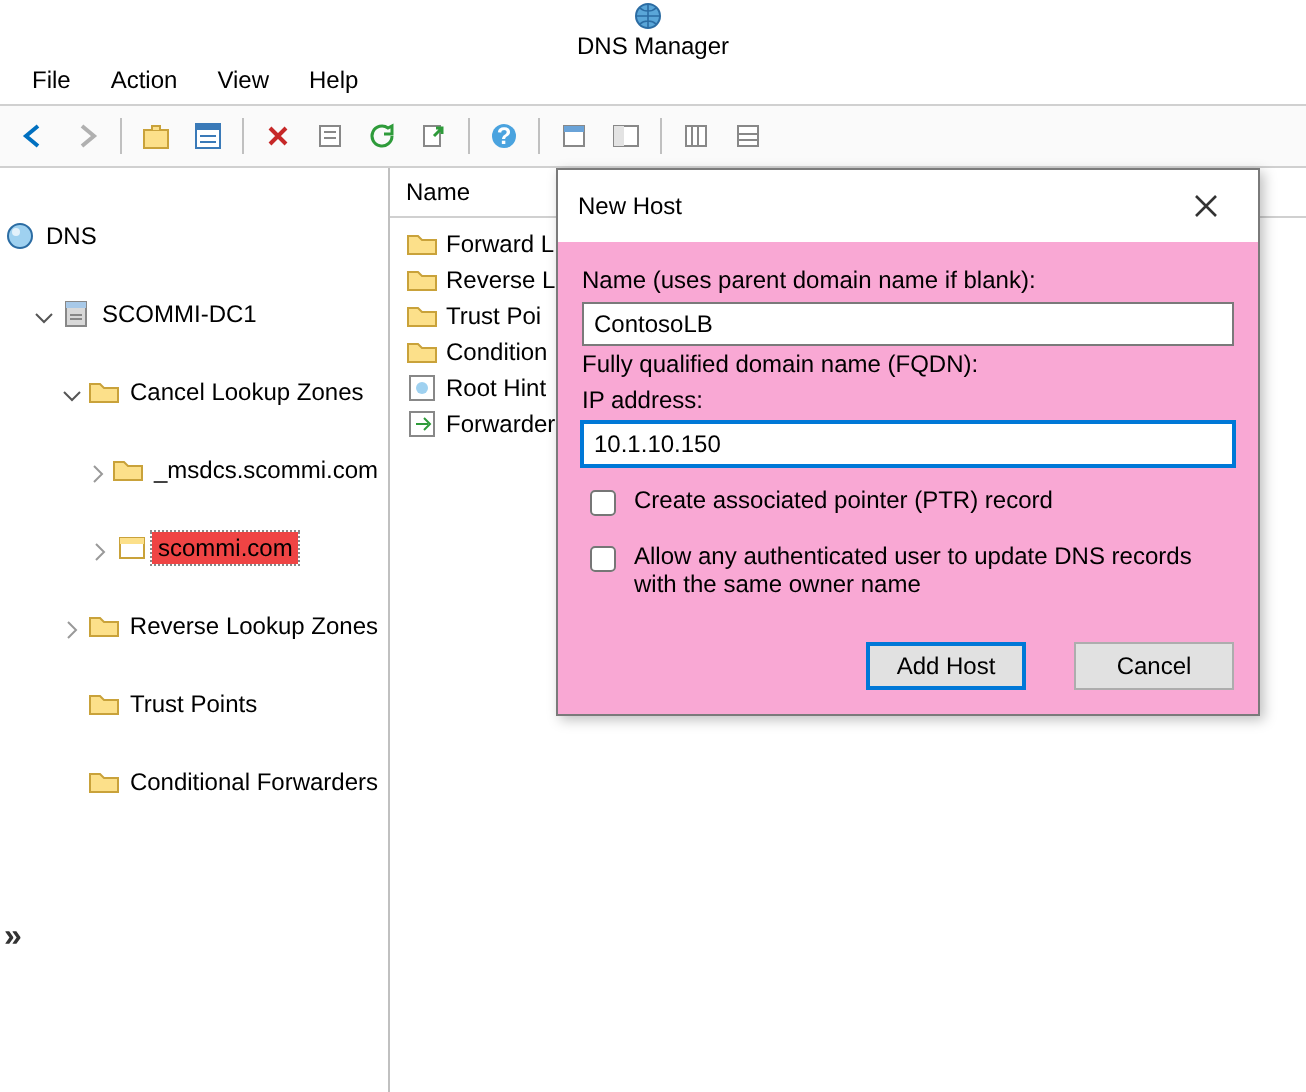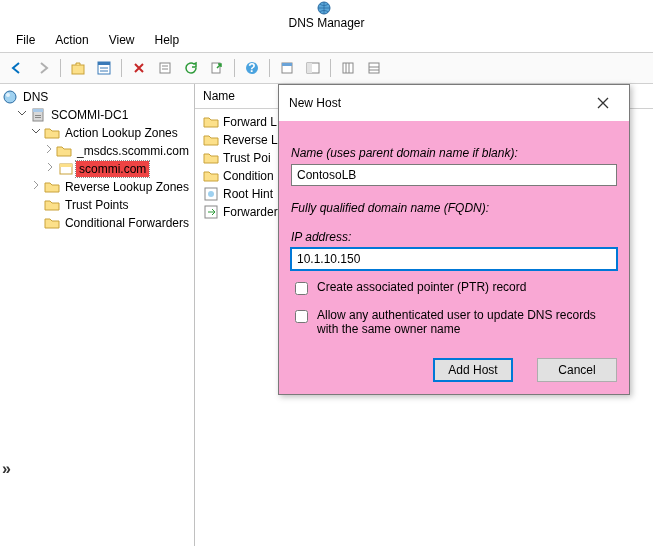--- a/index.html
+++ b/index.html
@@ -11,37 +11,37 @@
   .divider { height: 1px; background: #d0d0d0; }
   .toolbar { display: flex; gap: 4px; padding: 4px 6px; align-items: center; background: #fafafa; border-bottom: 1px solid #d0d0d0; }
   .tbtn { width: 22px; height: 22px; display: flex; align-items: center; justify-content: center; border: 1px solid transparent; cursor: pointer; }
   .tsep { width: 1px; height: 18px; background: #c0c0c0; margin: 0 2px; }
   .main { display: flex; height: calc(546px - 28px - 24px - 30px); }
   .tree-pane { width: 195px; border-right: 1px solid #c0c0c0; padding: 4px 2px; overflow: hidden; position: relative; }
   .list-pane { flex: 1; background: #fff; }
   .list-header { border-bottom: 1px solid #d0d0d0; padding: 5px 8px; background: #fff; }
   .list-body { padding: 4px 8px; }
   .list-item { display: flex; align-items: center; gap: 4px; padding: 1px 0; }
-  .tree-node { display: flex; align-items: flex-start; gap: 2px; white-space: nowrap; padding: 1px 0; }
+  .tree-node { display: flex; align-items: flex-end; gap: 2px; white-space: nowrap; padding: 1px 0; margin-top: 21px; }
   .tree-node .label { padding: 1px 3px; cursor: default; }
   .tree-node .label.selected { background: #ef4444; outline: 1px dotted #888; }
   .chevron { width: 12px; height: 12px; display: inline-flex; align-items: center; justify-content: center; cursor: pointer; }
   .indent0 { padding-left: 0; }
   .indent1 { padding-left: 14px; }
   .indent2 { padding-left: 28px; }
   .indent3 { padding-left: 42px; }
   .folder-icon, .server-icon, .zone-icon, .globe-icon, .tiny-icon { width: 16px; height: 16px; flex: 0 0 16px; }
   .dbl-chevron { position: absolute; left: 2px; bottom: 70px; font-size: 16px; font-weight: bold; color: #333; }
 
   
   .dialog { position: absolute; left: 278px; top: 84px; width: 352px; background: #f9a8d4; border: 1px solid #7a7a7a; box-shadow: 2px 2px 6px rgba(0,0,0,.25); }
   .dlg-title { display: flex; justify-content: space-between; align-items: center; padding: 6px 6px 6px 10px; background: #fff; }
   .dlg-close { width: 40px; height: 24px; display: flex; align-items: center; justify-content: center; cursor: pointer; }
   .dlg-body { padding: 10px 12px 12px; }
-  .dlg-label { margin-top: 15px; margin-bottom: 4px; font-style: italic; }
+  .dlg-label { margin-top: 2px; margin-bottom: 4px; }
   .dlg-input { width: 100%; padding: 3px 5px; border: 1px solid #7a7a7a; background: #fff; }
   .dlg-input.ro { background: #f0f0f0; }
   .dlg-input.focus { border: 1px solid #0078d7; box-shadow: 0 0 0 1px #0078d7; }
   .dlg-check { display: flex; align-items: flex-start; gap: 6px; margin-top: 10px; }
   .dlg-check input { margin-top: 2px; }
   .dlg-buttons { display: flex; justify-content: flex-end; gap: 24px; padding: 10px 12px 12px; }
   .btn { min-width: 80px; padding: 4px 10px; background: #e1e1e1; border: 1px solid #adadad; cursor: pointer; text-align: center; }
   .btn.primary { border: 1px solid #0078d7; box-shadow: 0 0 0 1px #0078d7 inset; }
 
   svg { display: block; }
@@ -185,21 +185,21 @@
       <span class="chevron">
           <svg width="10" height="10">
             <path d="M1 3l4 4 4-4" fill="none" stroke="#555"></path>
           </svg>
         </span>
       <span class="folder-icon">
           <svg viewBox="0 0 16 16">
             <path d="M1 4h5l2 2h7v7H1z" fill="#fce08a" stroke="#c9a23a"></path>
           </svg>
         </span>
-      <span class="label">Action Lookup Zones</span>
+      <span class="label">Cancel Lookup Zones</span>
     </div>
     <div class="tree-node indent3">
       <span class="chevron">
           <svg width="10" height="10">
             <path d="M3 1l4 4-4 4" fill="none" stroke="#999"></path>
           </svg>
         </span>
       <span class="zone-icon">
           <svg viewBox="0 0 16 16">
             <path d="M1 4h5l2 2h7v7H1z" fill="#fce08a" stroke="#c9a23a"></path>

